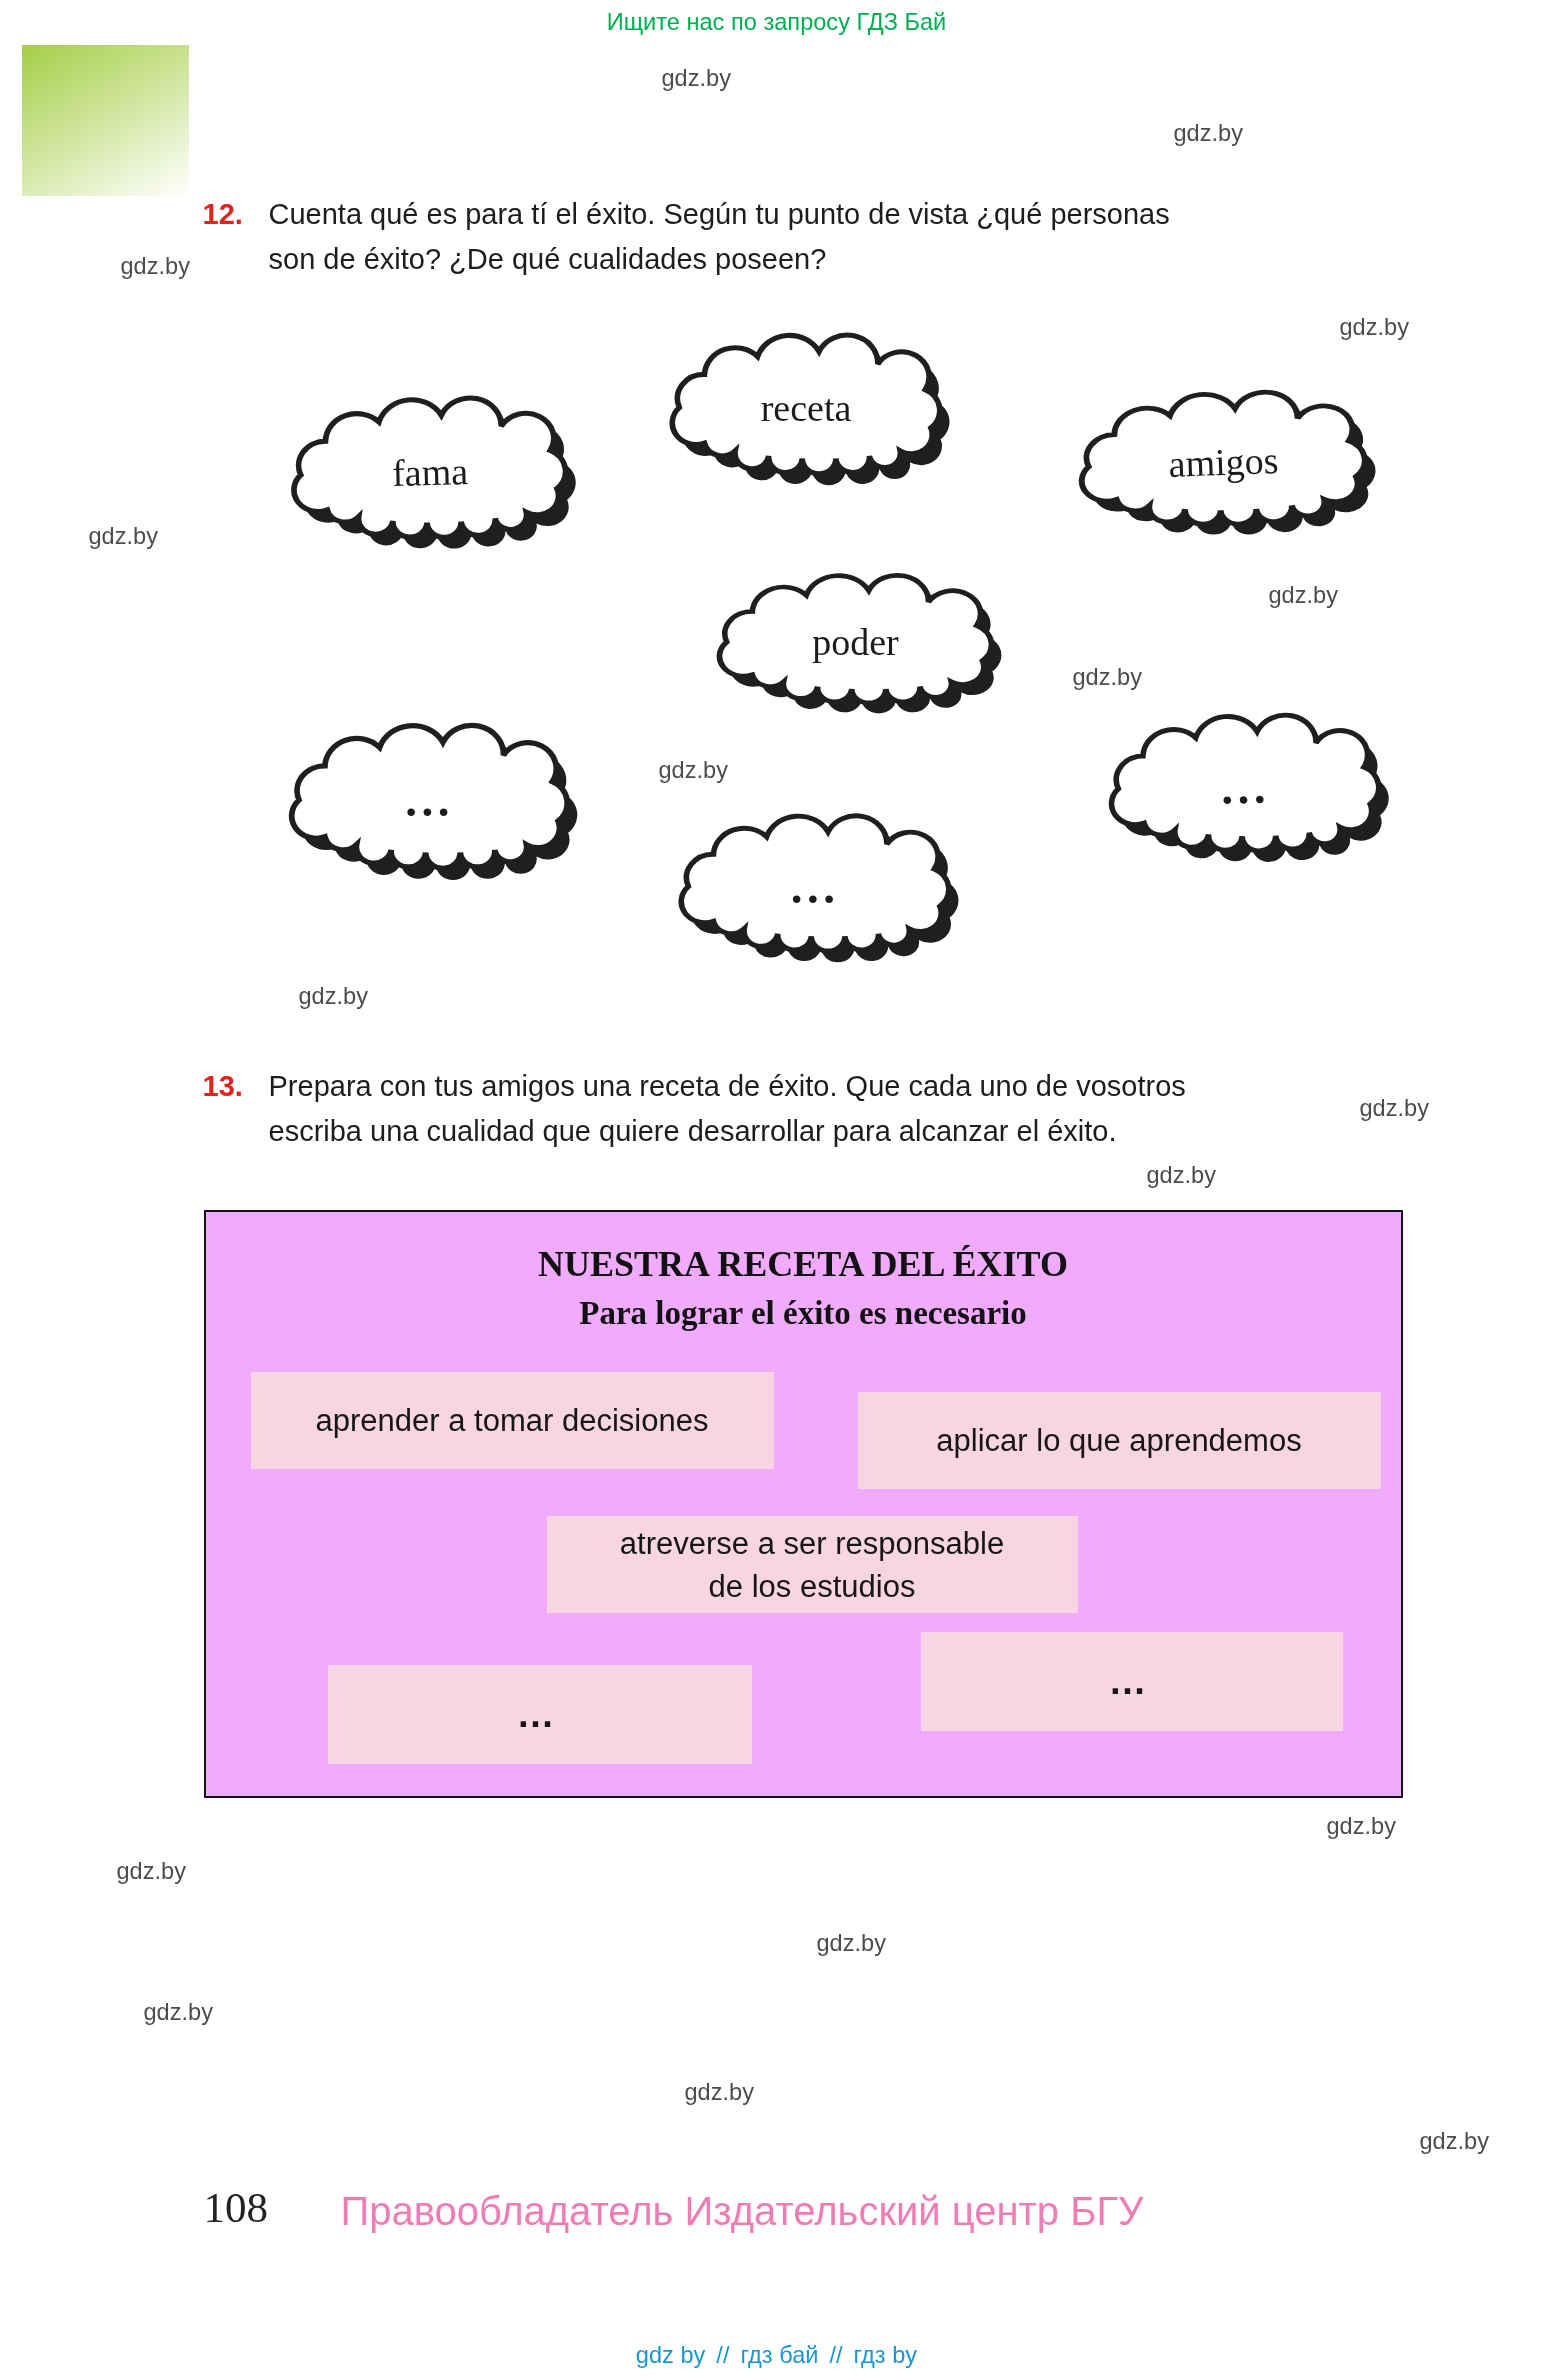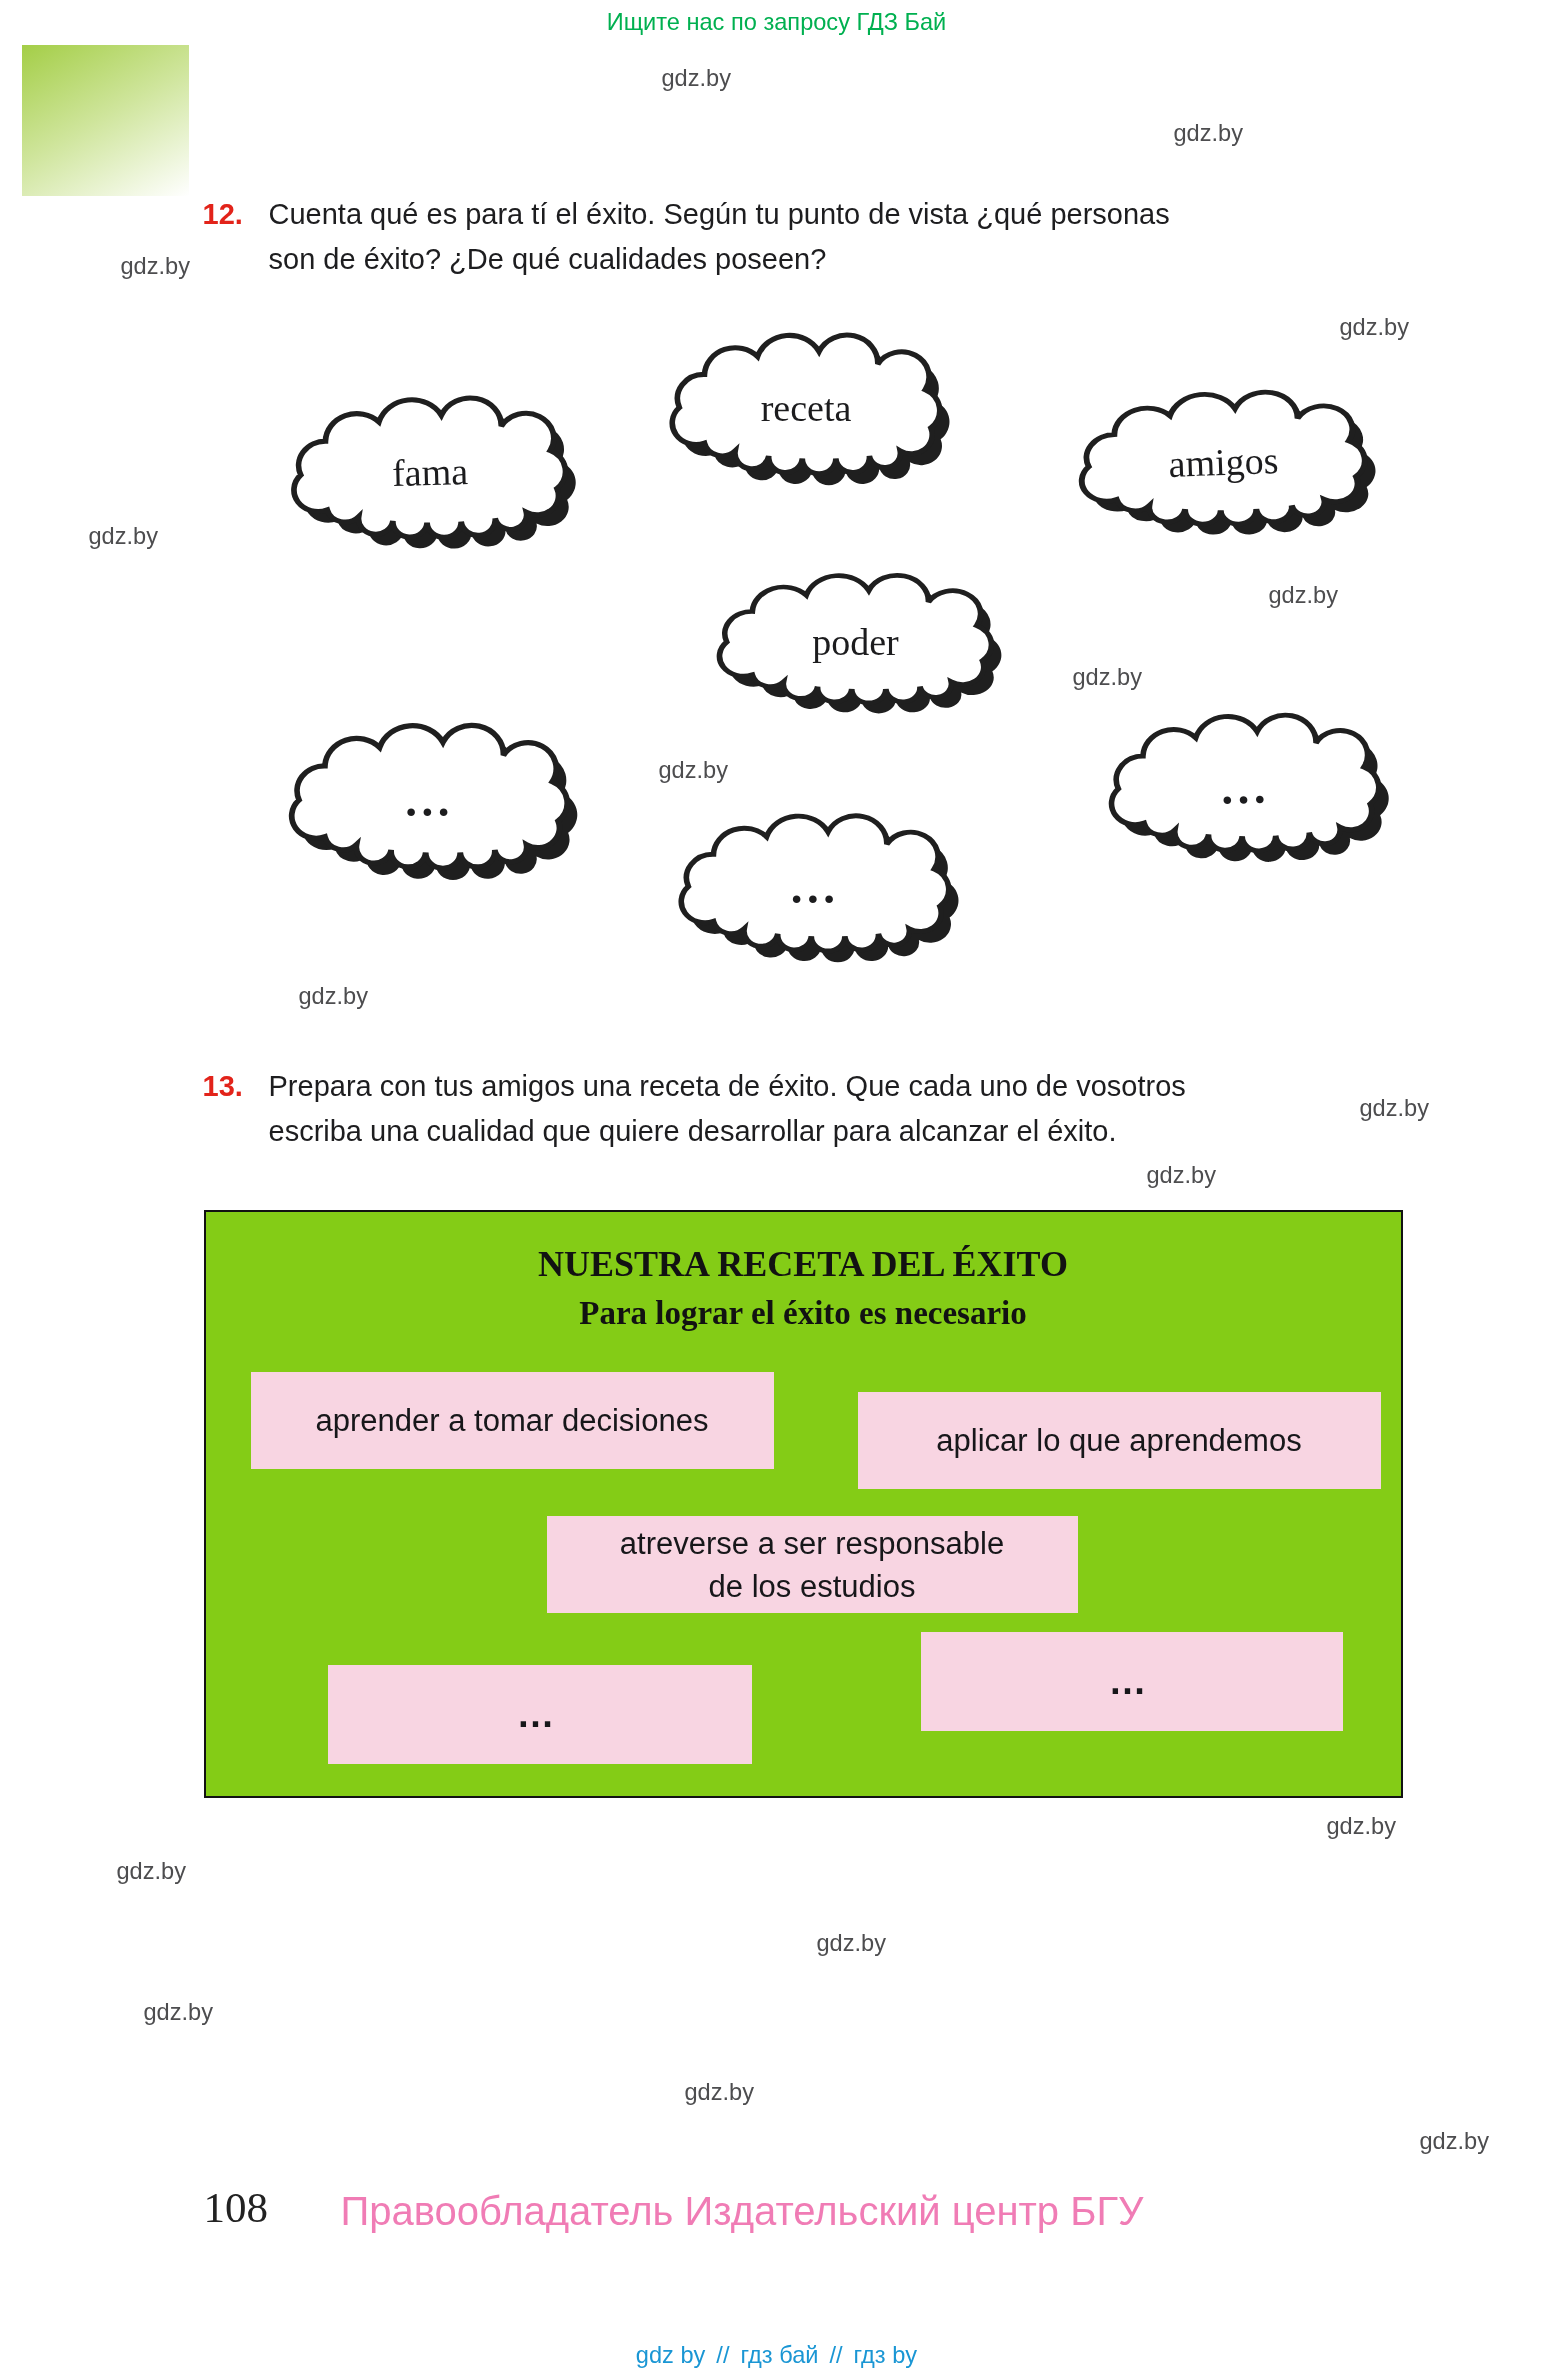--- a/index.html
+++ b/index.html
@@ -29,21 +29,21 @@
   .cloud { position:absolute; }
   .cloud svg { position:absolute; inset:0; width:100%; height:100%; display:block; }
   .cloud-label {
     position:absolute; inset:0; display:flex; align-items:center; justify-content:center;
     font-family:"Liberation Serif", serif; font-size:38px; color:#1c1c1e;
   }
   .cloud-label.dots { font-weight:bold; font-size:47px; letter-spacing:4.5px; }
 
   .recipe {
     position:absolute; left:182px; top:1210px; width:1199px; height:588px;
-    border:2.7px solid #121212; background:#84cc16;
+    border:2.7px solid #121212; background:#f0abfc;
   }
   .recipe-title {
     position:absolute; top:31px; left:0; width:100%; text-align:center;
     font-family:"Liberation Serif", serif; font-weight:bold; font-size:36px; color:#121212;
   }
   .recipe-subtitle {
     position:absolute; top:83px; left:0; width:100%; text-align:center;
     font-family:"Liberation Serif", serif; font-weight:bold; font-size:33px; color:#121212;
   }
   .pink {

